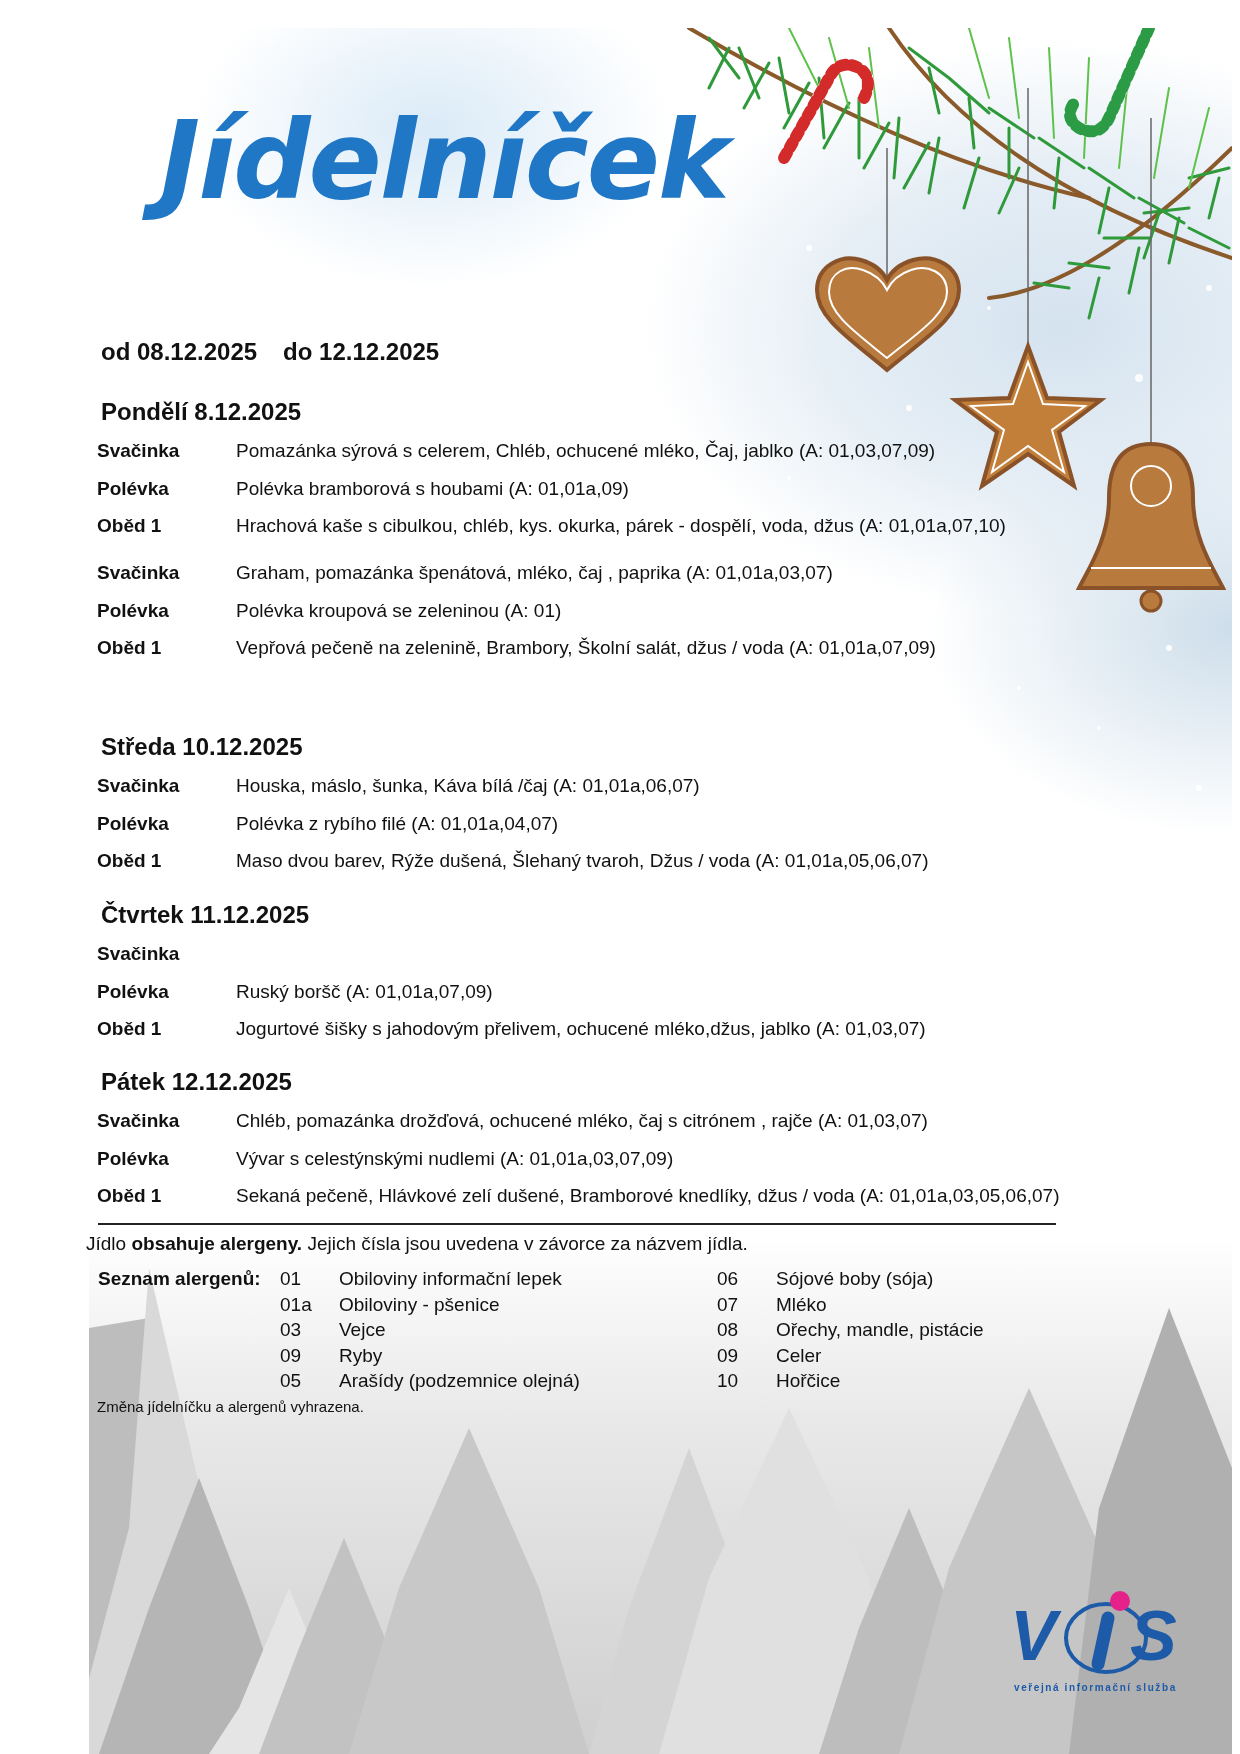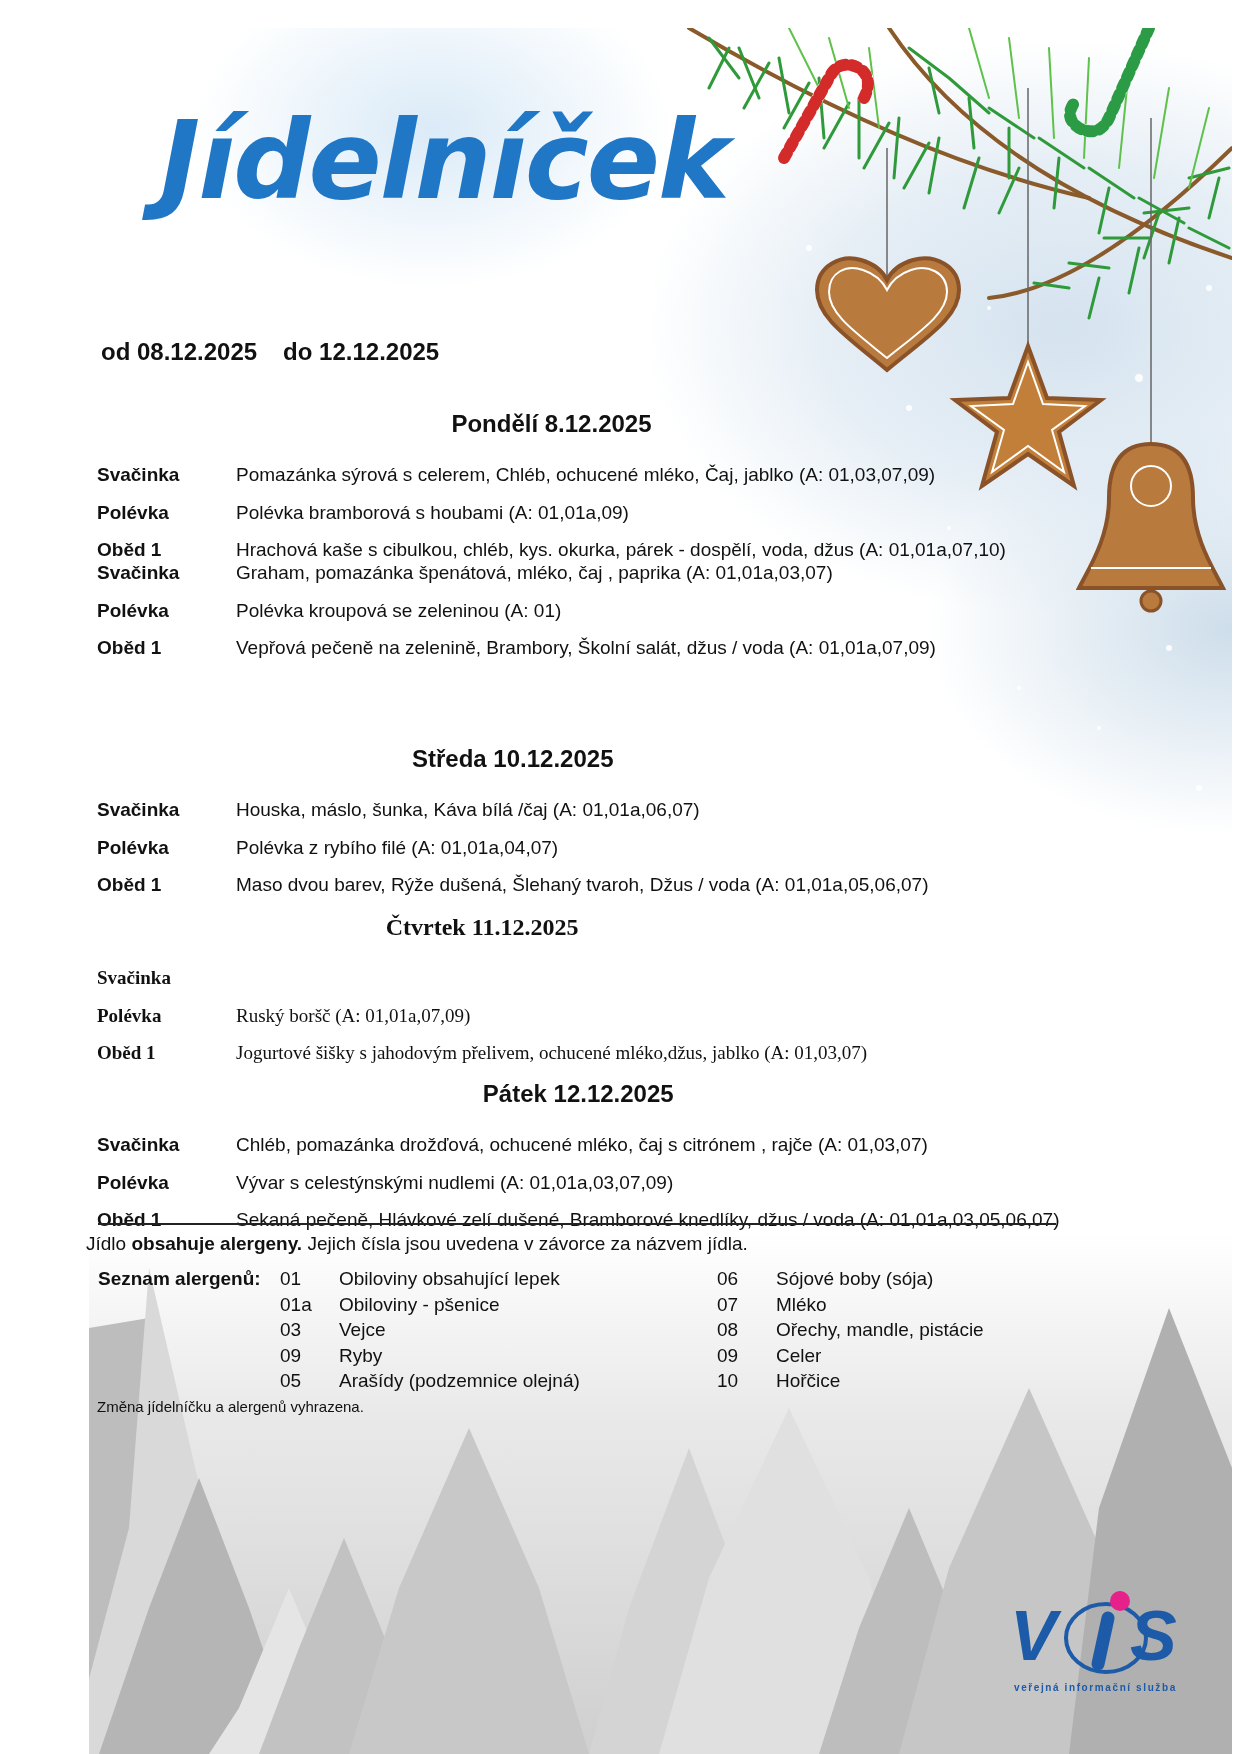--- a/index.html
+++ b/index.html
@@ -13,21 +13,21 @@
           radial-gradient(ellipse 300px 200px at 30% 10%, rgba(214,232,246,0.9) 0%, rgba(255,255,255,0) 80%),
           radial-gradient(ellipse 380px 260px at 100% 60%, rgba(200,218,232,0.9) 0%, rgba(255,255,255,0) 80%); }
   .bg .ground { position:absolute; left:0; bottom:0; width:100%; height:520px;
         background: linear-gradient(180deg, rgba(255,255,255,0) 0%, #e9e9e9 35%, #cfcfcf 100%); }
   svg.deco { position:absolute; left:0; top:0; }
   .title { position:absolute; left:160px; top:98px; font-family:"DejaVu Sans", sans-serif;
            font-size:108px; font-weight:bold; font-style:italic; color:#1f77c6; letter-spacing:-2px; }
   .range { position:absolute; left:101px; top:338px; font-size:24px; font-weight:bold; }
   .range span { margin-right:26px; }
   .day { position:absolute; left:97px; }
-  .day h2 { margin:16px; font-size:24px; font-weight:bold; height:38px; line-height:30px;text-align:center; }
+  .day h2 { margin:4px; font-size:24px; font-weight:bold; height:38px; line-height:30px; }
   .row { display:flex; height:37.5px; line-height:24px; font-size:19px; }
   .row .lbl { width:139px; font-weight:bold; }
   .divider { position:absolute; left:98px; top:1223px; width:958px; height:1.5px; background:#222; }
   .allergen-note { position:absolute; left:86px; top:1233px; font-size:19px; }
   .allergen-note b { font-weight:bold; }
   .al-label { position:absolute; left:98px; top:1268px; font-size:19px;font-weight:bold; }
   .al-col { position:absolute; top:1268px; font-size:19px; }
   .al-col div { height:25.5px; display:flex; }
   .al-col .code { width:59px; }
   .footnote { position:absolute; left:97px; top:1398px; font-size:15px; }
@@ -172,21 +172,21 @@
   <div class="row">
       <span class="lbl">Polévka</span>
       <span>Polévka z rybího filé  (A: 01,01a,04,07)</span>
     </div>
   <div class="row">
       <span class="lbl">Oběd 1</span>
       <span>Maso dvou barev, Rýže dušená, Šlehaný tvaroh, Džus / voda  (A: 01,01a,05,06,07)</span>
     </div>
 </div>
 
-<div class="day" style="top:896px;font-family:Liberation Serif, serif;">
+<div class="day" style="top:896px;">
   <h2>Čtvrtek 11.12.2025</h2>
   <div class="row">
       <span class="lbl">Svačinka</span>
     </div>
   <div class="row">
       <span class="lbl">Polévka</span>
       <span>Ruský boršč  (A: 01,01a,07,09)</span>
     </div>
   <div class="row">
       <span class="lbl">Oběd 1</span>
@@ -214,21 +214,21 @@
 
 <div class="allergen-note">
   <span>Jídlo </span><b>obsahuje alergeny.</b><span>  Jejich čísla jsou uvedena v závorce za názvem jídla.</span>
 </div>
 
 <div class="al-label">Seznam alergenů:</div>
 
 <div class="al-col" style="left:280px;">
   <div>
       <span class="code">01</span>
-      <span>Obiloviny obsahující lepek</span>
+      <span>Obiloviny informační lepek</span>
     </div>
   <div>
       <span class="code">01a</span>
       <span>Obiloviny - pšenice</span>
     </div>
   <div>
       <span class="code">03</span>
       <span>Vejce</span>
     </div>
   <div>

